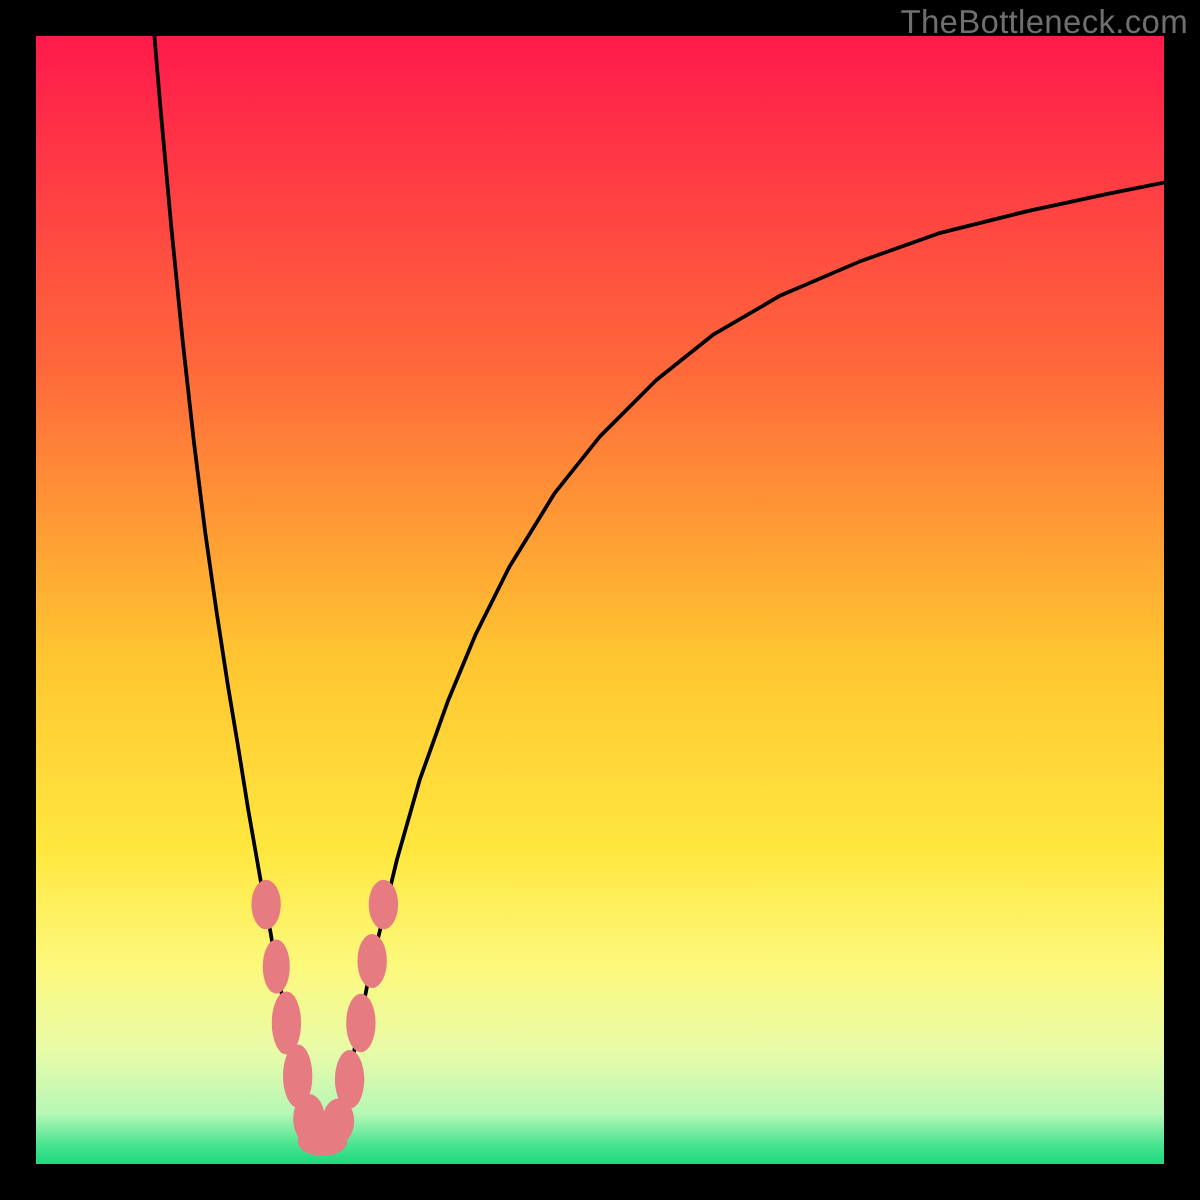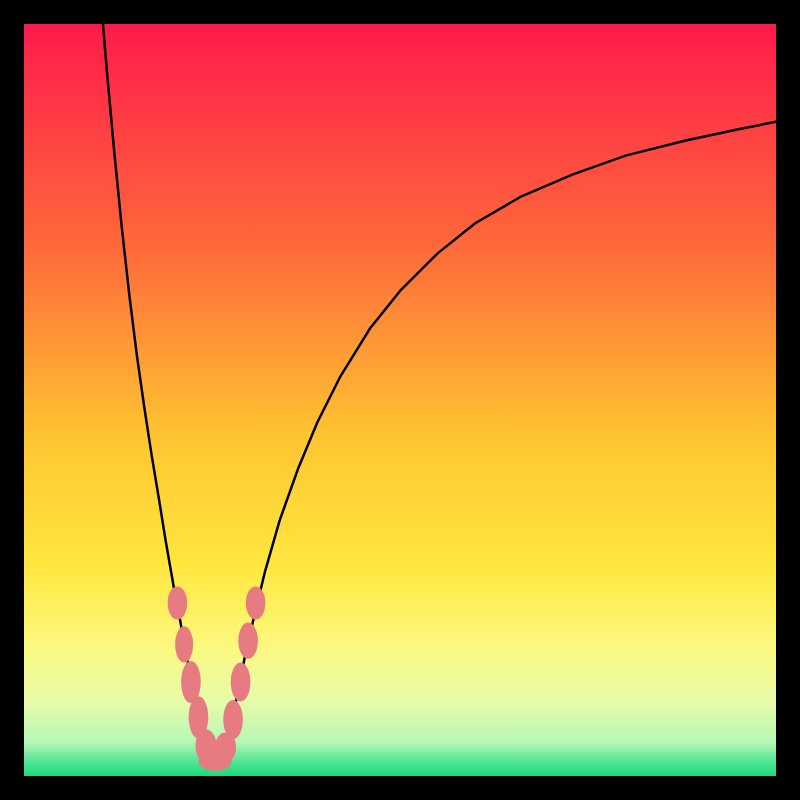--- a/index.html
+++ b/index.html
@@ -34,20 +34,21 @@
     font-weight: 500;
     letter-spacing: 0.2px;
     user-select: none;
   }
   svg { display: block; }
 </style>
 </head>
 <body>
 
 <div class="frame">
+  <div class="watermark">TheBottleneck.com</div>
 
   <div class="plot">
     <svg id="chart-svg" width="752" height="752" viewBox="0 0 752 752" preserveAspectRatio="none">
       <defs>
         <linearGradient id="bg-grad" x1="0" y1="0" x2="0" y2="1">
             <stop offset="0%" stop-color="#ff1a4b"></stop>
             <stop offset="30%" stop-color="#ff6a3a"></stop>
             <stop offset="55.00000000000001%" stop-color="#ffc531"></stop>
             <stop offset="72%" stop-color="#ffe73e"></stop>
             <stop offset="82%" stop-color="#fdf87a"></stop>

